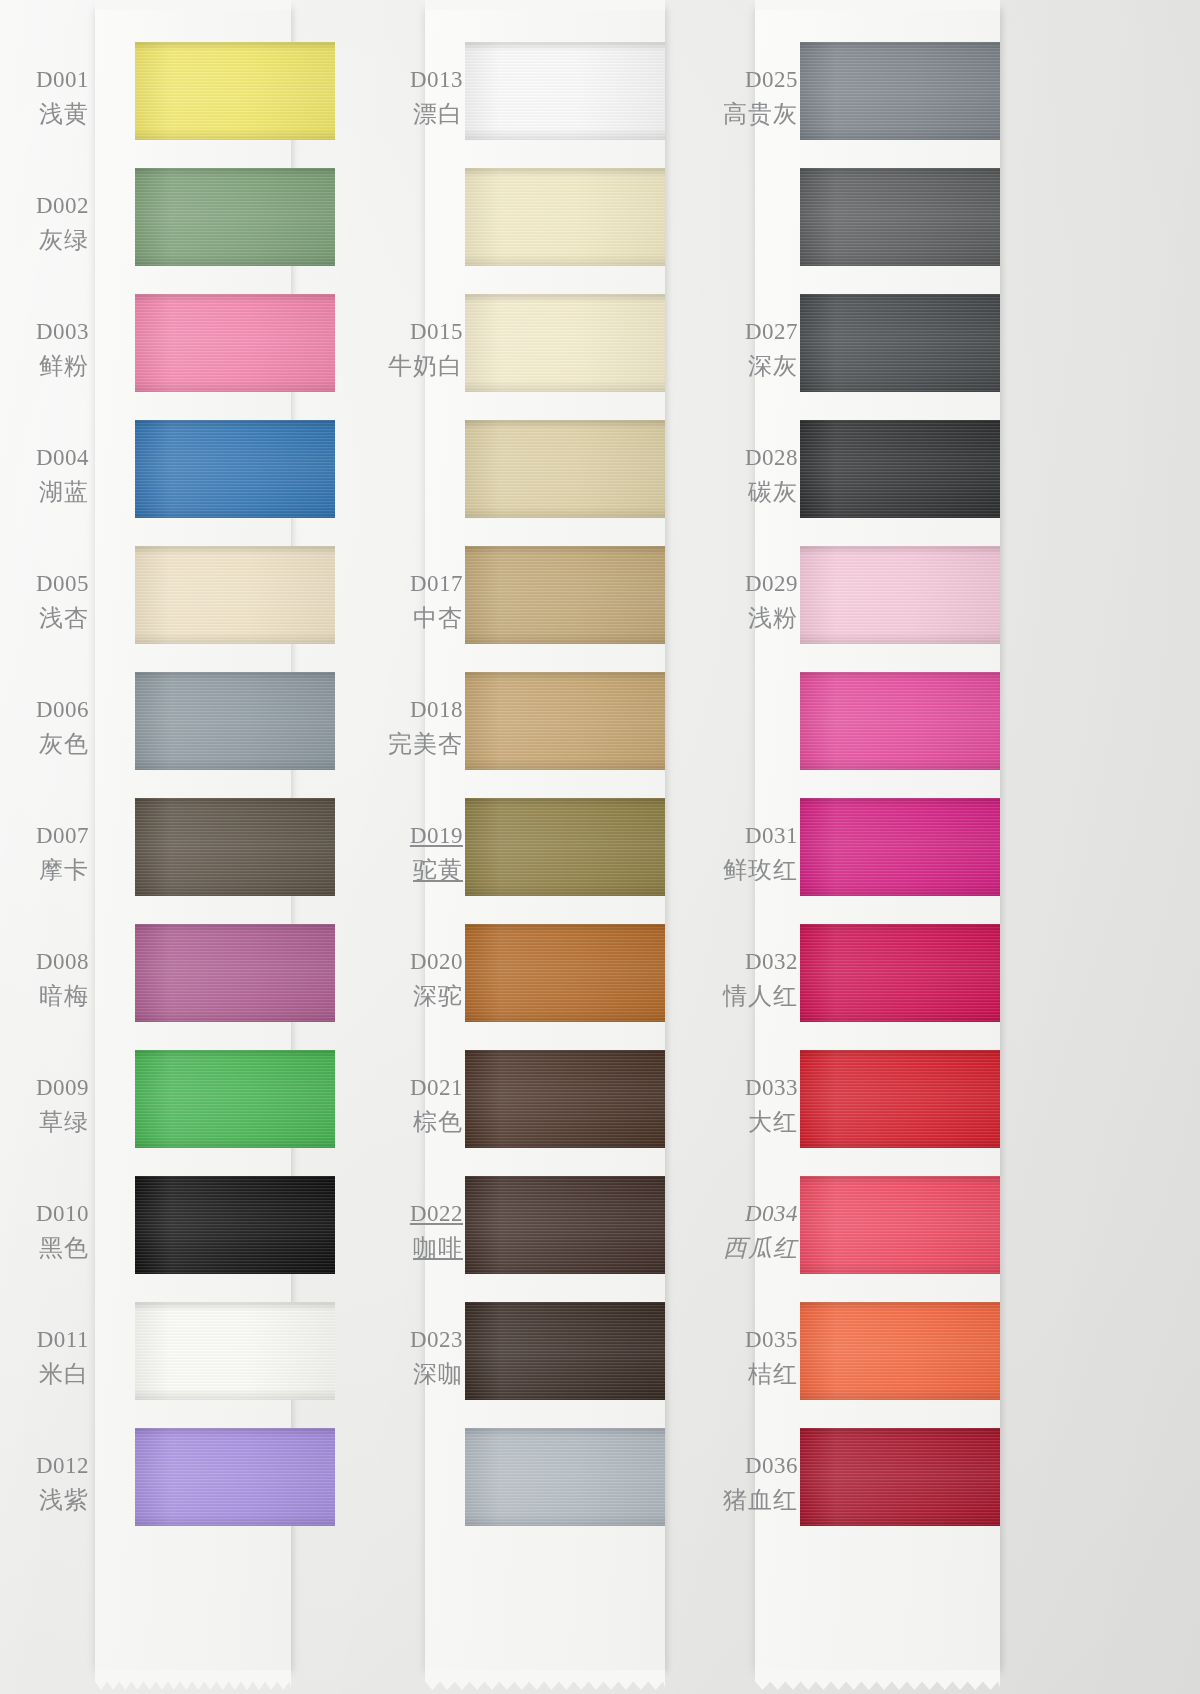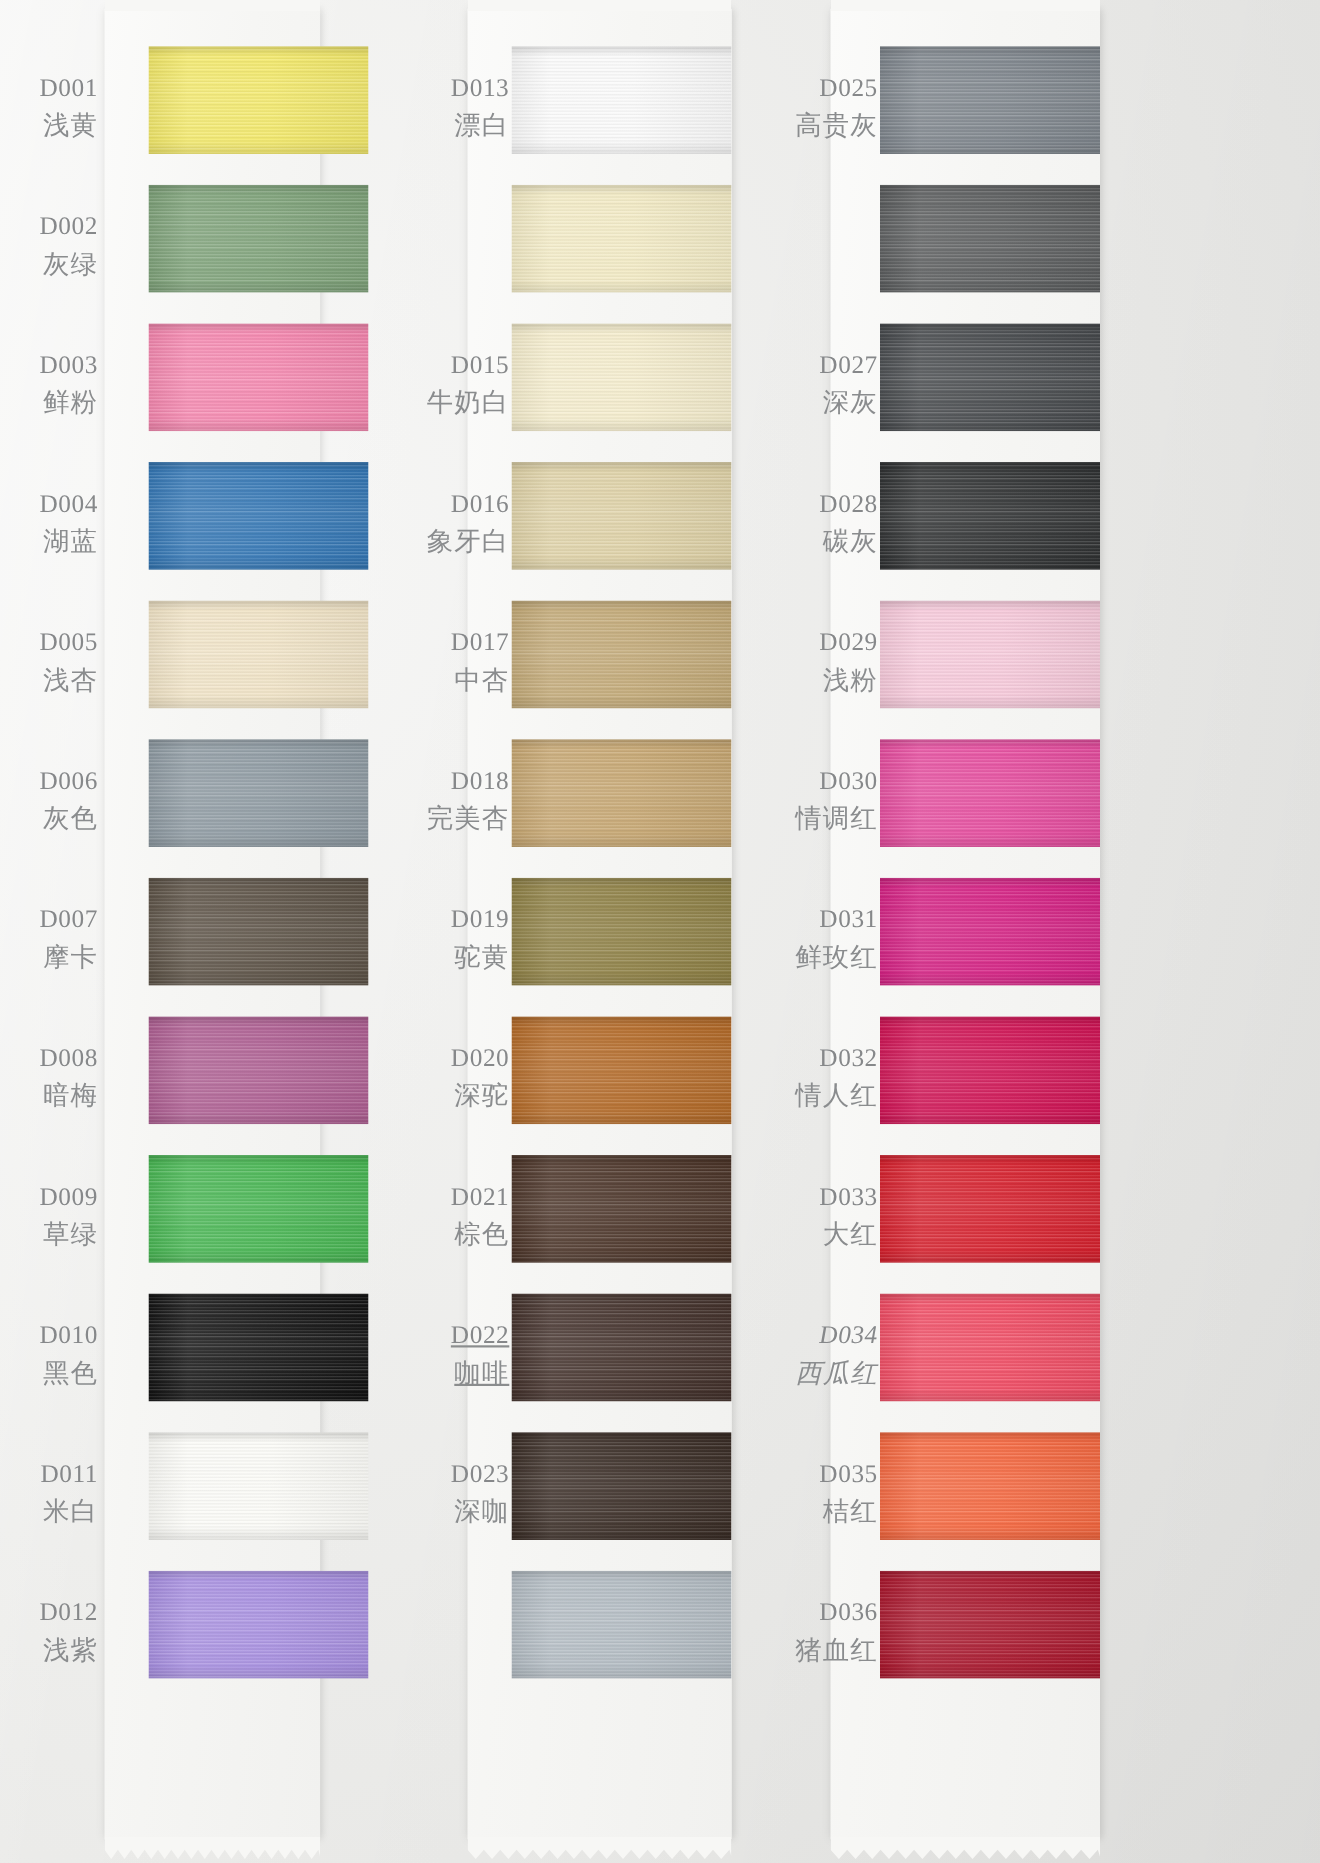--- a/index.html
+++ b/index.html
@@ -236,45 +236,41 @@
         <div class="shade"></div>
       </div>
       <div class="label" style="right: 202px; top: 312px; width: 220px;">
         <span class="code">D015</span>
         <span class="name">牛奶白</span>
       </div>
       <div class="band" style="left: 40px; width: 200px; top: 412px; height: 98px;">
         <div class="yarn" style="background: rgb(222, 209, 166);"></div>
         <div class="shade"></div>
       </div>
-      <div class="label" style="right: 202px; top: 438px; width: 220px;">
-        <span class="code">D016</span>
-        <span class="name">象牙白</span>
-      </div>
       <div class="band" style="left: 40px; width: 200px; top: 538px; height: 98px;">
         <div class="yarn" style="background: rgb(194, 169, 119);"></div>
         <div class="shade"></div>
       </div>
       <div class="label" style="right: 202px; top: 564px; width: 220px;">
         <span class="code">D017</span>
         <span class="name">中杏</span>
       </div>
       <div class="band" style="left: 40px; width: 200px; top: 664px; height: 98px;">
         <div class="yarn" style="background: rgb(198, 166, 113);"></div>
         <div class="shade"></div>
       </div>
       <div class="label" style="right: 202px; top: 690px; width: 220px;">
         <span class="code">D018</span>
         <span class="name">完美杏</span>
       </div>
       <div class="band" style="left: 40px; width: 200px; top: 790px; height: 98px;">
         <div class="yarn" style="background: rgb(142, 128, 69);"></div>
         <div class="shade"></div>
       </div>
-      <div class="label" style="right: 202px; top: 816px; width: 220px;">
+      <div class="label" style="right: 202px; top: 816px; width: 220px; text-decoration: underline;">
         <span class="code">D019</span>
         <span class="name">驼黄</span>
       </div>
       <div class="band" style="left: 40px; width: 200px; top: 916px; height: 98px;">
         <div class="yarn" style="background: rgb(179, 106, 40);"></div>
         <div class="shade"></div>
       </div>
       <div class="label" style="right: 202px; top: 942px; width: 220px;">
         <span class="code">D020</span>
         <span class="name">深驼</span>
@@ -344,24 +340,20 @@
         <div class="shade"></div>
       </div>
       <div class="label" style="right: 202px; top: 564px; width: 220px;">
         <span class="code">D029</span>
         <span class="name">浅粉</span>
       </div>
       <div class="band" style="left: 45px; width: 200px; top: 664px; height: 98px;">
         <div class="yarn" style="background: rgb(229, 76, 158);"></div>
         <div class="shade"></div>
       </div>
-      <div class="label" style="right: 202px; top: 690px; width: 220px;">
-        <span class="code">D030</span>
-        <span class="name">情调红</span>
-      </div>
       <div class="band" style="left: 45px; width: 200px; top: 790px; height: 98px;">
         <div class="yarn" style="background: rgb(212, 33, 131);"></div>
         <div class="shade"></div>
       </div>
       <div class="label" style="right: 202px; top: 816px; width: 220px;">
         <span class="code">D031</span>
         <span class="name">鲜玫红</span>
       </div>
       <div class="band" style="left: 45px; width: 200px; top: 916px; height: 98px;">
         <div class="yarn" style="background: rgb(207, 19, 84);"></div>

